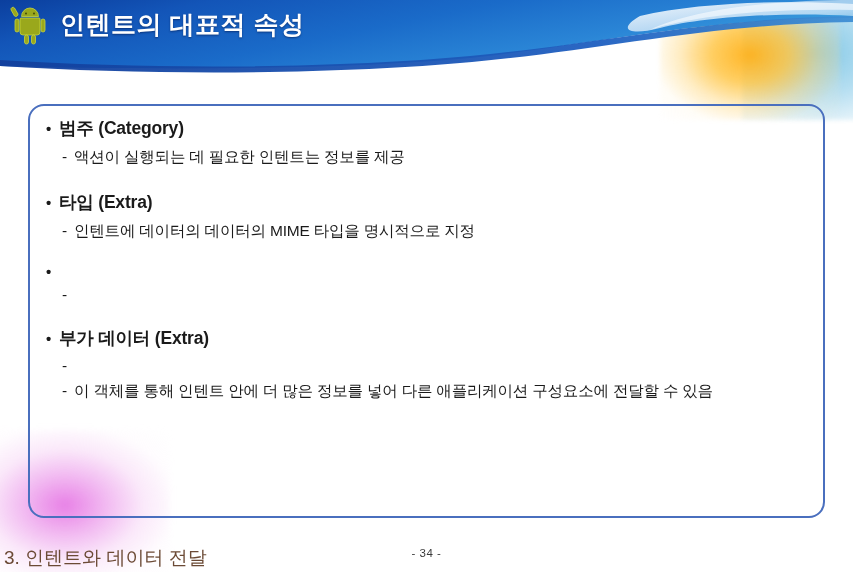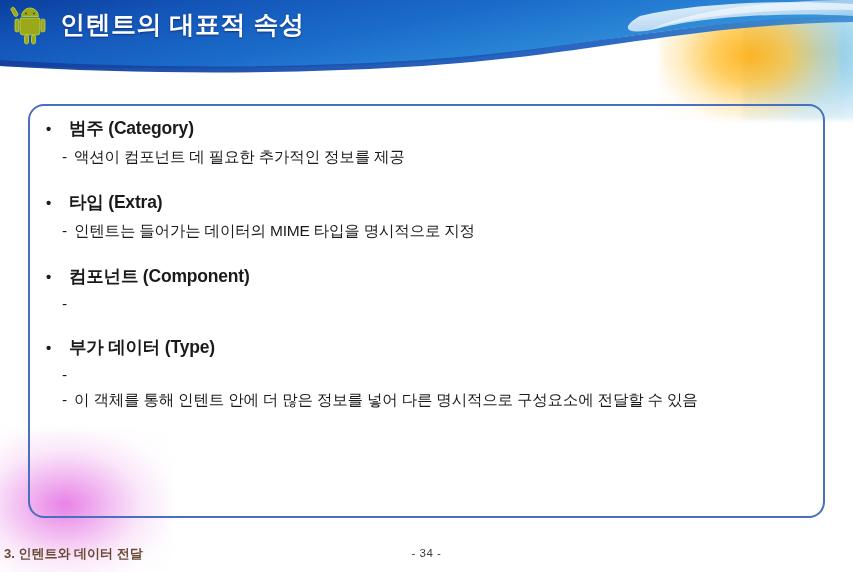--- a/index.html
+++ b/index.html
@@ -124,21 +124,21 @@
     font-weight: bold;
     white-space: nowrap;
   }
   .item-bullet {
     width: 13px;
     flex: 0 0 13px;
     font-size: 15px;
     line-height: 1;
     color: #1a1a1a;
   }
-  .item-title-text { letter-spacing: -0.2px; margin-left: 10px; }
+  .item-title-text { letter-spacing: -0.2px; }
 
   .sub-line {
     display: flex;
     align-items: baseline;
     margin-top: 7px;
     margin-left: 16px;
     color: #1a1a1a;
     font-size: 15.5px;
     white-space: nowrap;
   }
@@ -148,22 +148,22 @@
     flex: 0 0 12px;
   }
   .sub-text { letter-spacing: -0.2px; }
 
   
   .footer-section {
     position: absolute;
     left: 4px; top: 545px;
     z-index: 9;
     color: #6b4a35;
-    font-size: 13px;
-    font-weight: bold;
+    font-size: 19px;
+    font-weight: normal;
     white-space: nowrap;
   }
   .footer-page {
     position: absolute;
     left: 0; top: 547px;
     width: 853px;
     text-align: center;
     z-index: 9;
     color: #3a3a3a;
     font-size: 11.5px;
@@ -230,56 +230,55 @@
   <div class="content-box">
     <div class="items">
 
       <div class="item">
         <div class="item-head">
           <span class="item-bullet">•</span>
           <span class="item-title-text">범주 (Category)</span>
         </div>
         <div class="sub-line">
           <span class="sub-dash">-</span>
-          <span class="sub-text">액션이 컴포넌트 데 필요한 추가적인 정보를 제공</span>
+          <span class="sub-text">액션이 실행되는 데 필요한 인텐트는 정보를 제공</span>
         </div>
       </div>
 
       <div class="item">
         <div class="item-head">
           <span class="item-bullet">•</span>
           <span class="item-title-text">타입 (Extra)</span>
         </div>
         <div class="sub-line">
           <span class="sub-dash">-</span>
-          <span class="sub-text">인텐트는 들어가는 데이터의 MIME 타입을 명시적으로 지정</span>
-        </div>
-      </div>
-
-      <div class="item">
-        <div class="item-head">
-          <span class="item-bullet">•</span>
-          <span class="item-title-text">컴포넌트 (Component)</span>
-        </div>
-        <div class="sub-line">
-          <span class="sub-dash">-</span>
-        </div>
-      </div>
-
-      <div class="item">
-        <div class="item-head">
-          <span class="item-bullet">•</span>
-          <span class="item-title-text">부가 데이터 (Type)</span>
-        </div>
-        <div class="sub-line">
-          <span class="sub-dash">-</span>
-        </div>
-        <div class="sub-line">
-          <span class="sub-dash">-</span>
-          <span class="sub-text">이 객체를 통해 인텐트 안에 더 많은 정보를 넣어 다른 명시적으로 구성요소에 전달할 수 있음</span>
+          <span class="sub-text">인텐트에 데이터의 데이터의 MIME 타입을 명시적으로 지정</span>
+        </div>
+      </div>
+
+      <div class="item">
+        <div class="item-head">
+          <span class="item-bullet">•</span>
+        </div>
+        <div class="sub-line">
+          <span class="sub-dash">-</span>
+        </div>
+      </div>
+
+      <div class="item">
+        <div class="item-head">
+          <span class="item-bullet">•</span>
+          <span class="item-title-text">부가 데이터 (Extra)</span>
+        </div>
+        <div class="sub-line">
+          <span class="sub-dash">-</span>
+        </div>
+        <div class="sub-line">
+          <span class="sub-dash">-</span>
+          <span class="sub-text">이 객체를 통해 인텐트 안에 더 많은 정보를 넣어 다른 애플리케이션 구성요소에 전달할 수 있음</span>
         </div>
       </div>
 
     </div>
   </div>
 
   <div class="footer-section">3. 인텐트와 데이터 전달</div>
   <div class="footer-page">- 34 -</div>
 
 </div>

